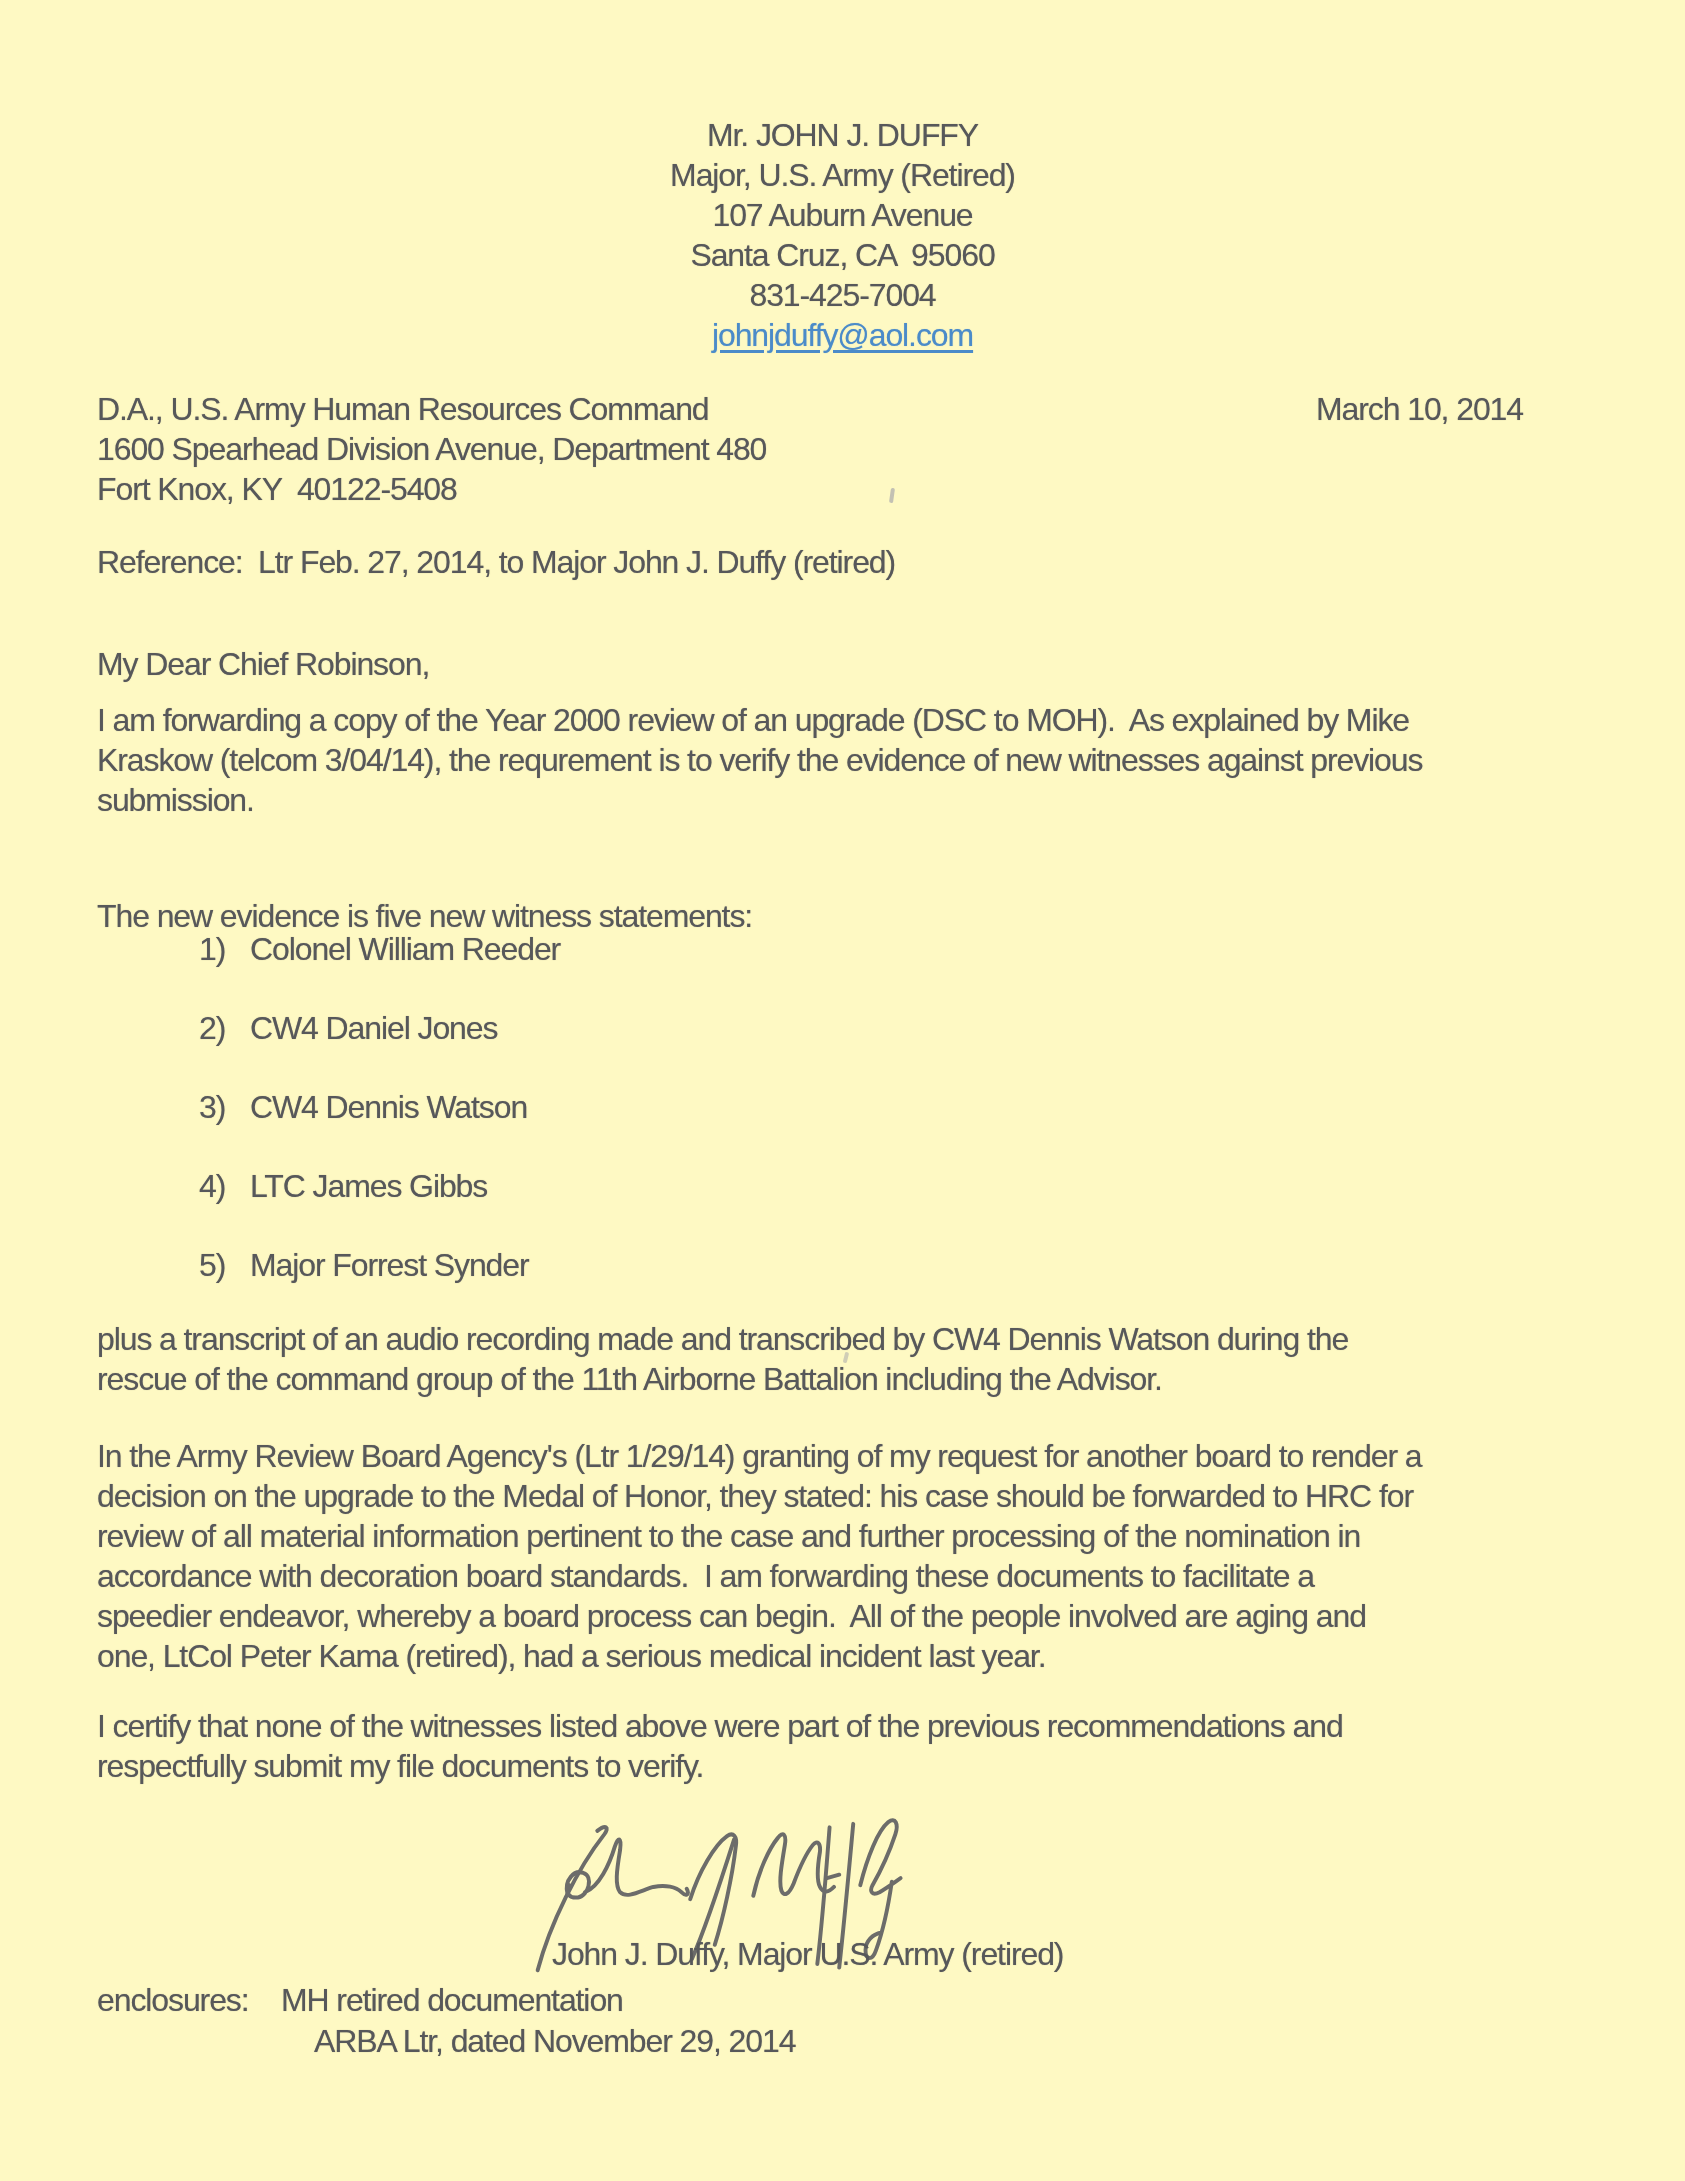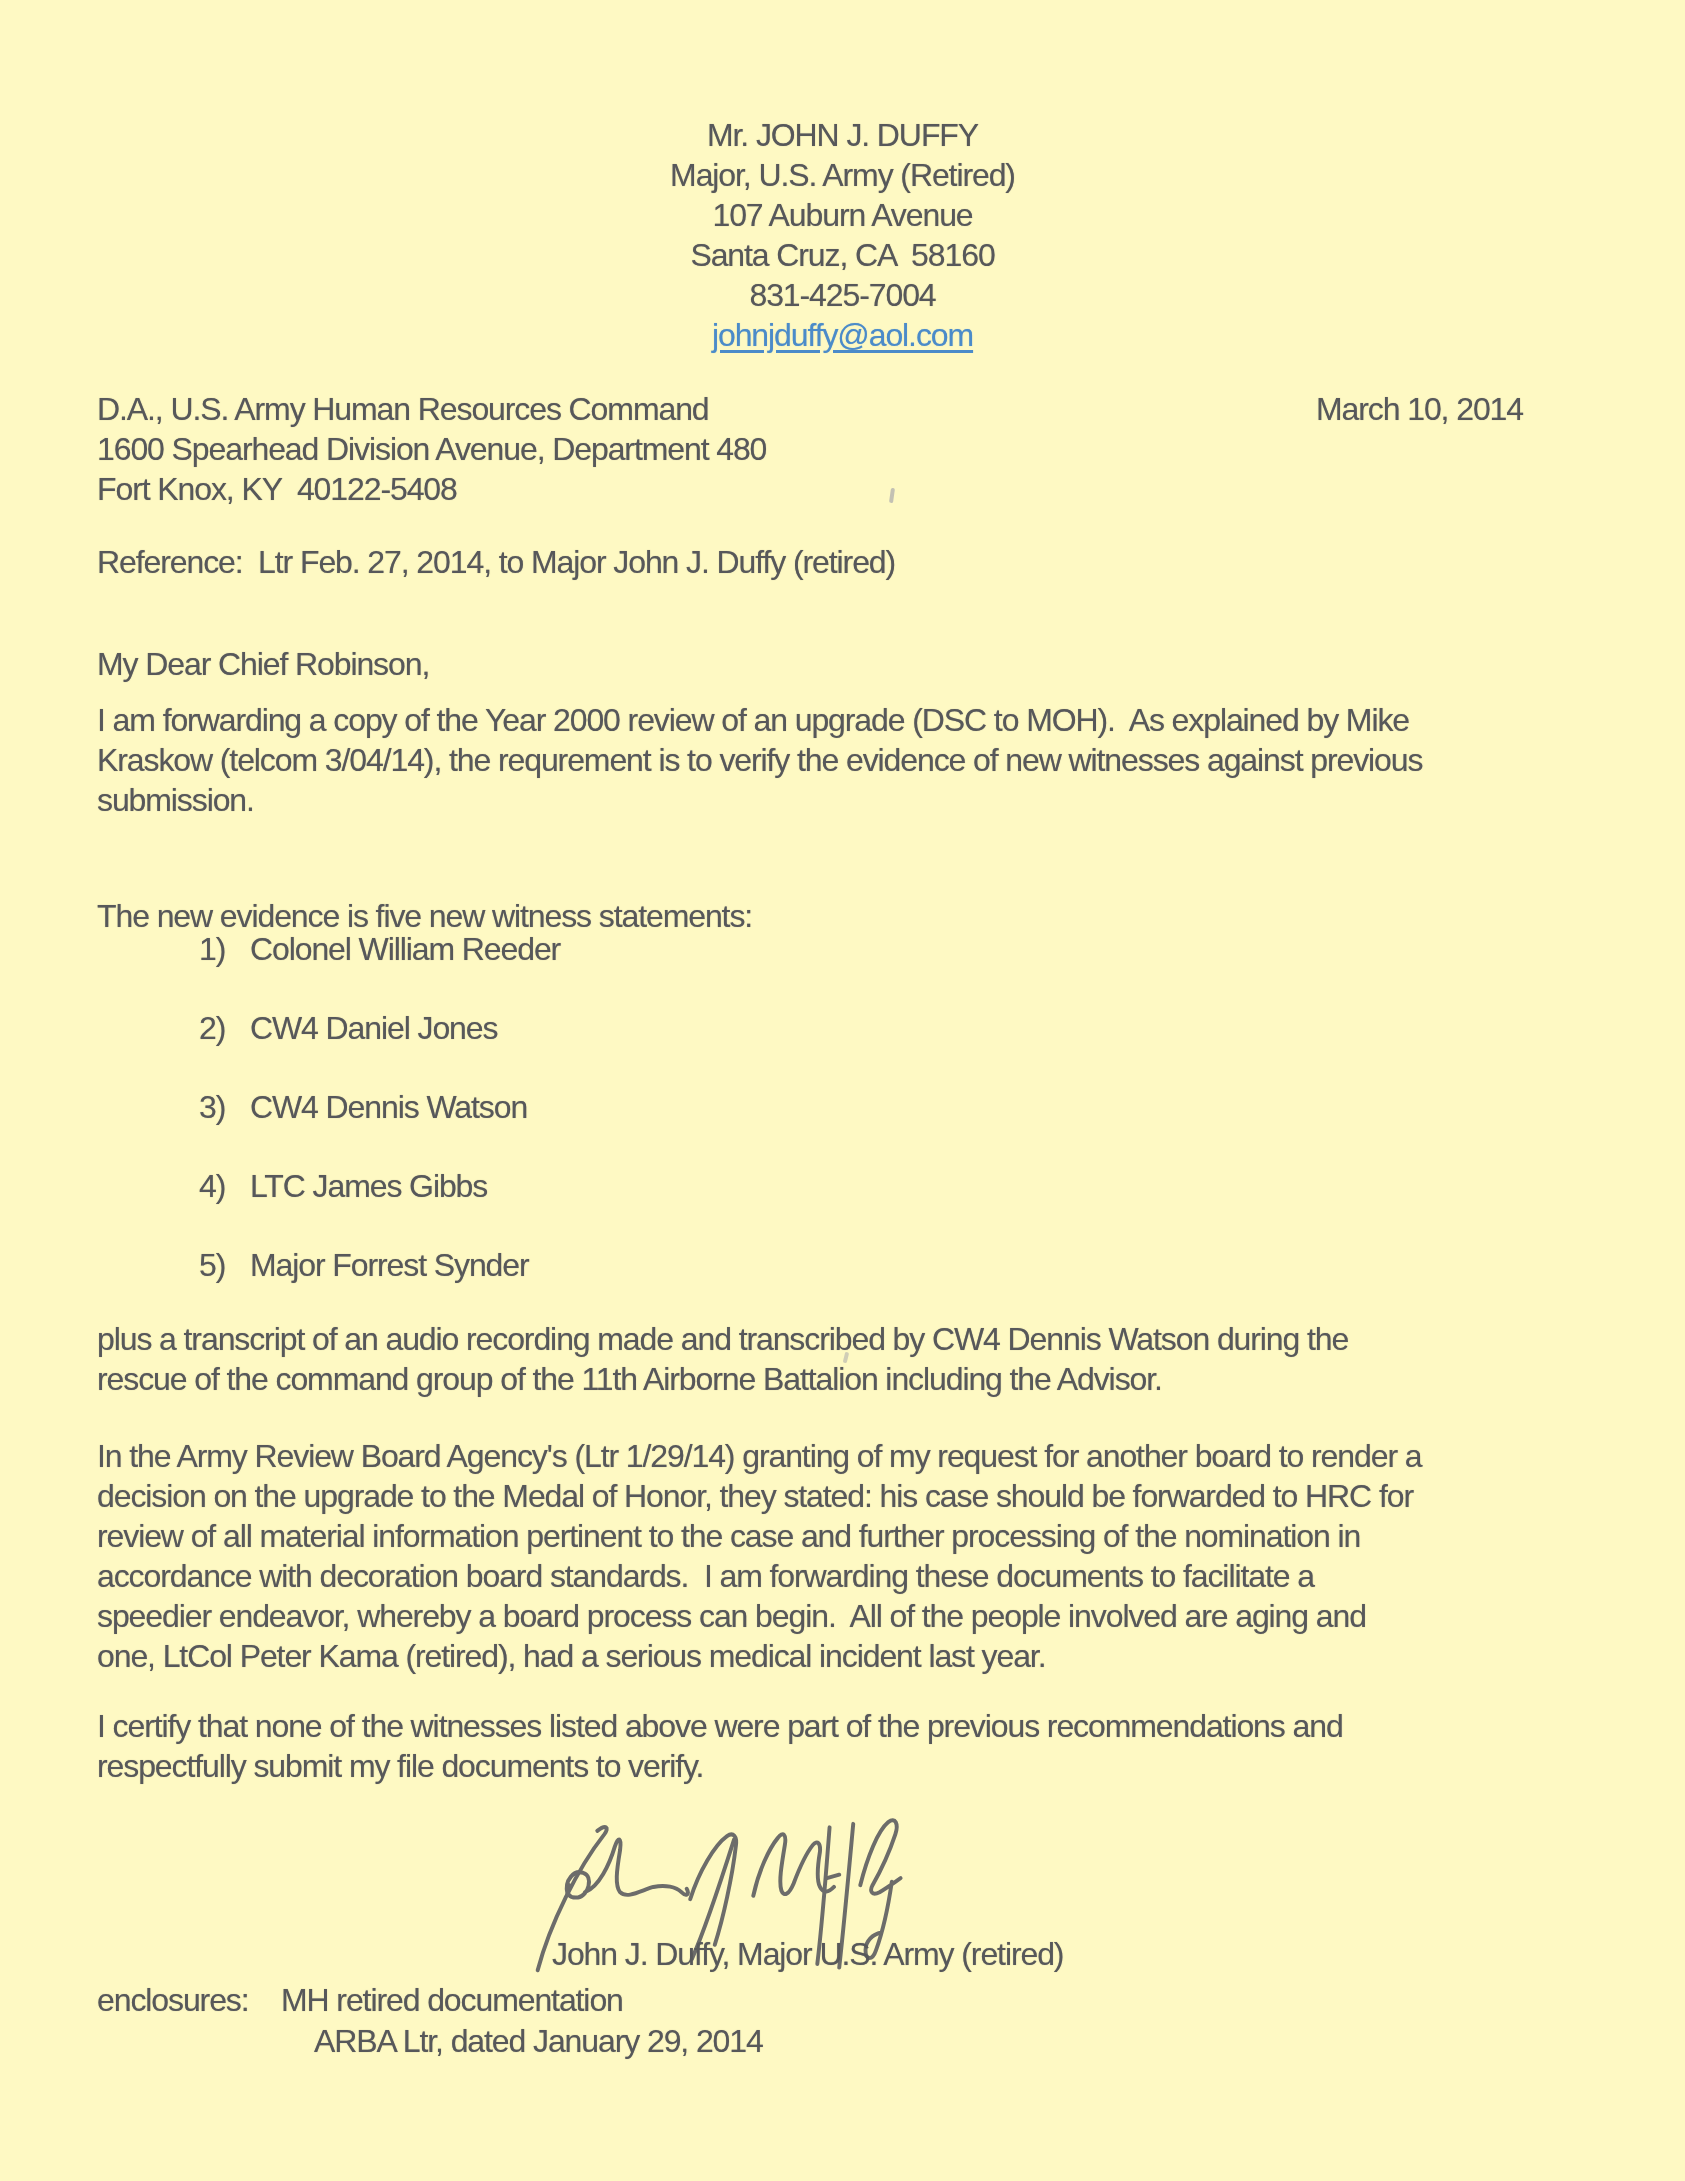--- a/index.html
+++ b/index.html
@@ -49,21 +49,21 @@
 </style>
 </head>
 <body>
 
 <div class="page">
 
   <div class="abs sender">
     <span class="line t">Mr. JOHN J. DUFFY</span>
     <span class="line t">Major, U.S. Army (Retired)</span>
     <span class="line t">107 Auburn Avenue</span>
-    <span class="line t">Santa Cruz, CA  58160</span>
+    <span class="line t">Santa Cruz, CA  95060</span>
     <span class="line t">831-425-7004</span>
     <span class="line"><span class="email-link t">johnjduffy@aol.com</span></span>
   </div>
 
   <div class="abs addr-row">
     <div>
       <div class="t">D.A., U.S. Army Human Resources Command</div>
       <div class="t">1600 Spearhead Division Avenue, Department 480</div>
       <div class="t">Fort Knox, KY  40122-5408</div>
     </div>
@@ -133,21 +133,21 @@
     <path d="M345,62 C341,114 337,168 331,218 M372,58 C367,112 362,168 356,222"></path>
     <path d="M380,128 C388,96 400,66 412,56 C420,50 424,58 420,70 C412,94 402,114 394,128 C390,136 394,140 402,136 C412,130 420,124 426,120 M416,124 C412,152 406,180 398,202 C394,214 386,214 386,202 C386,192 394,184 404,182"></path>
   </svg>
 
   <div class="abs sig-name t">John J. Duffy, Major U.S. Army (retired)</div>
 
   <div class="abs enclosures">
     <div class="label t">enclosures:</div>
     <div class="enclosure-items">
       <div class="t">MH retired documentation</div>
-      <div class="item2 t">ARBA Ltr, dated January 29, 2014</div>
+      <div class="item2 t">ARBA Ltr, dated November 29, 2014</div>
     </div>
   </div>
 
   <div class="speck speck1" style="left:890px;top:488px;"></div>
   <div class="speck speck2" style="left:844px;top:1352px;"></div>
 
 </div>
 
 
 </body></html>

